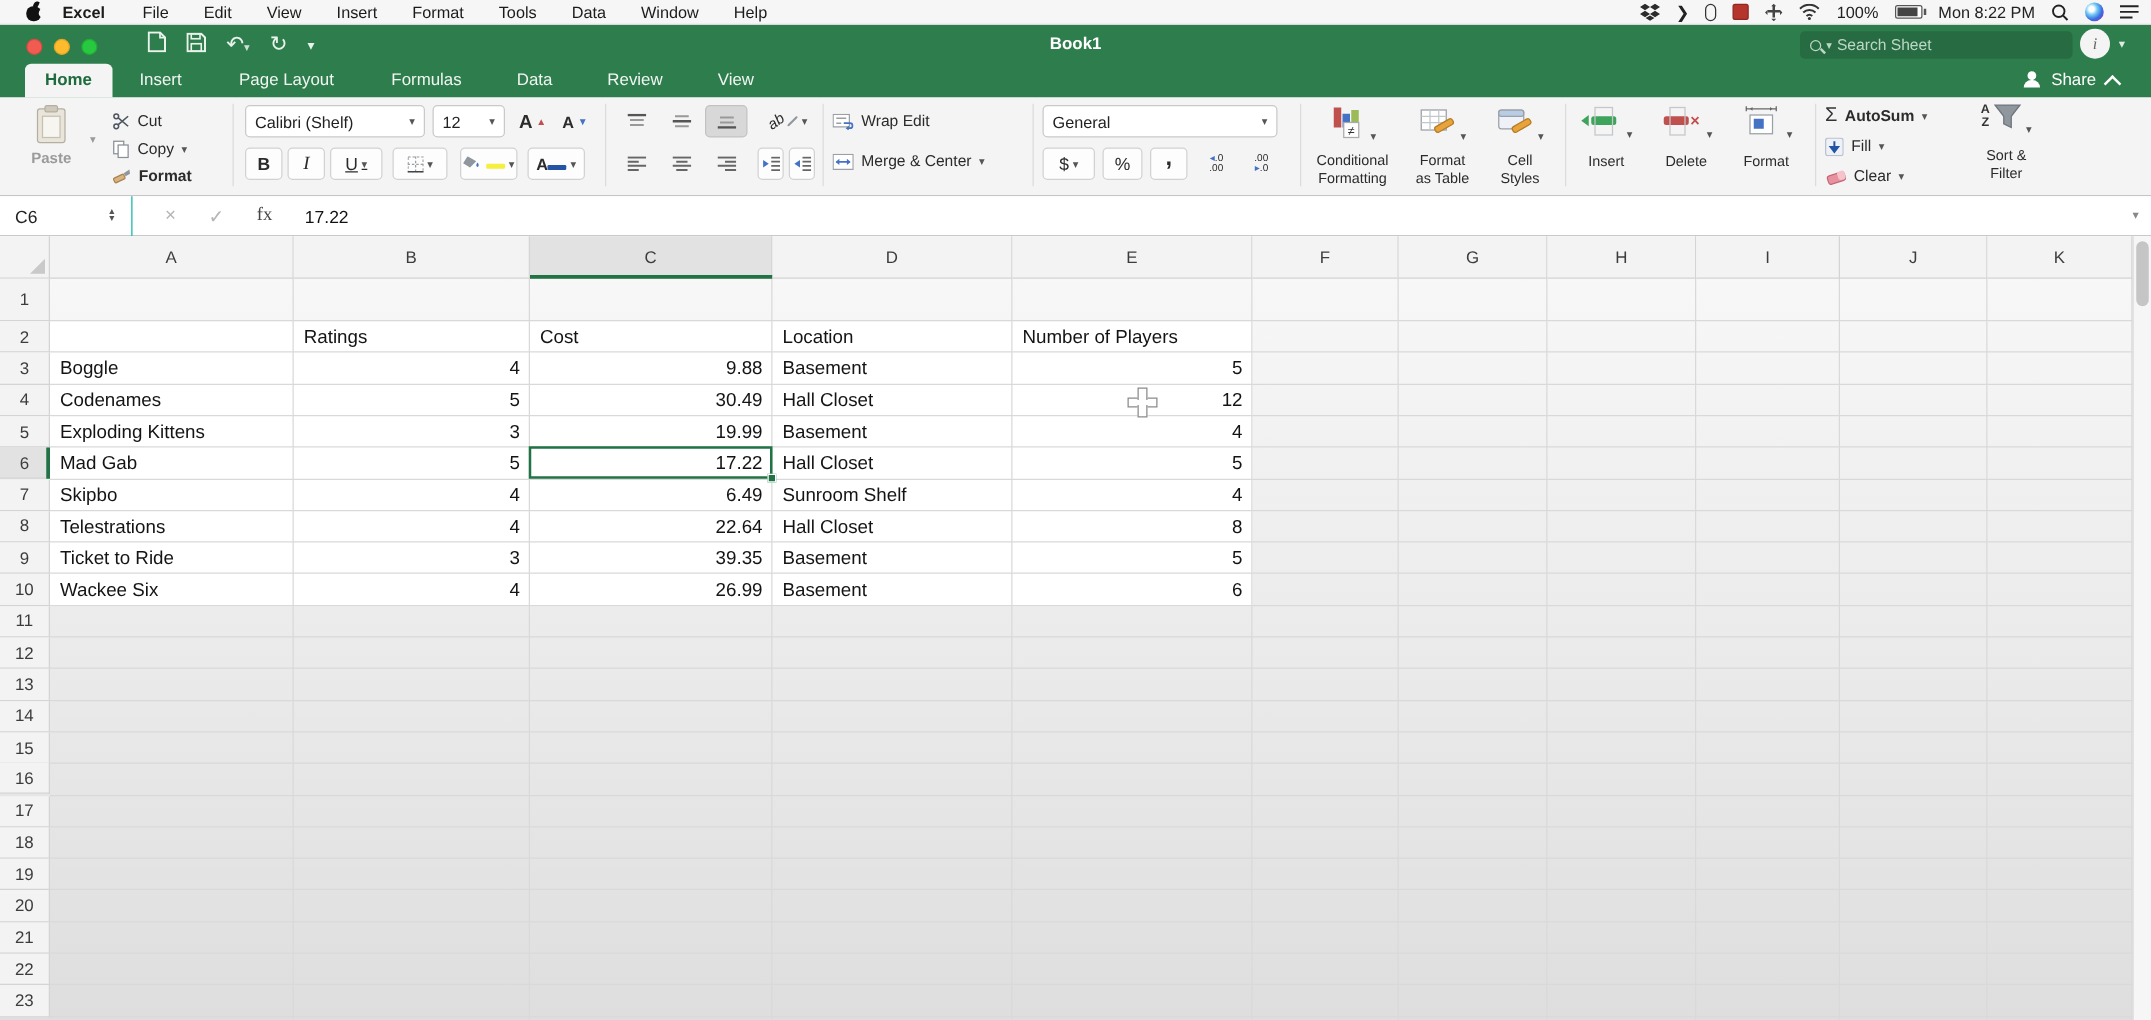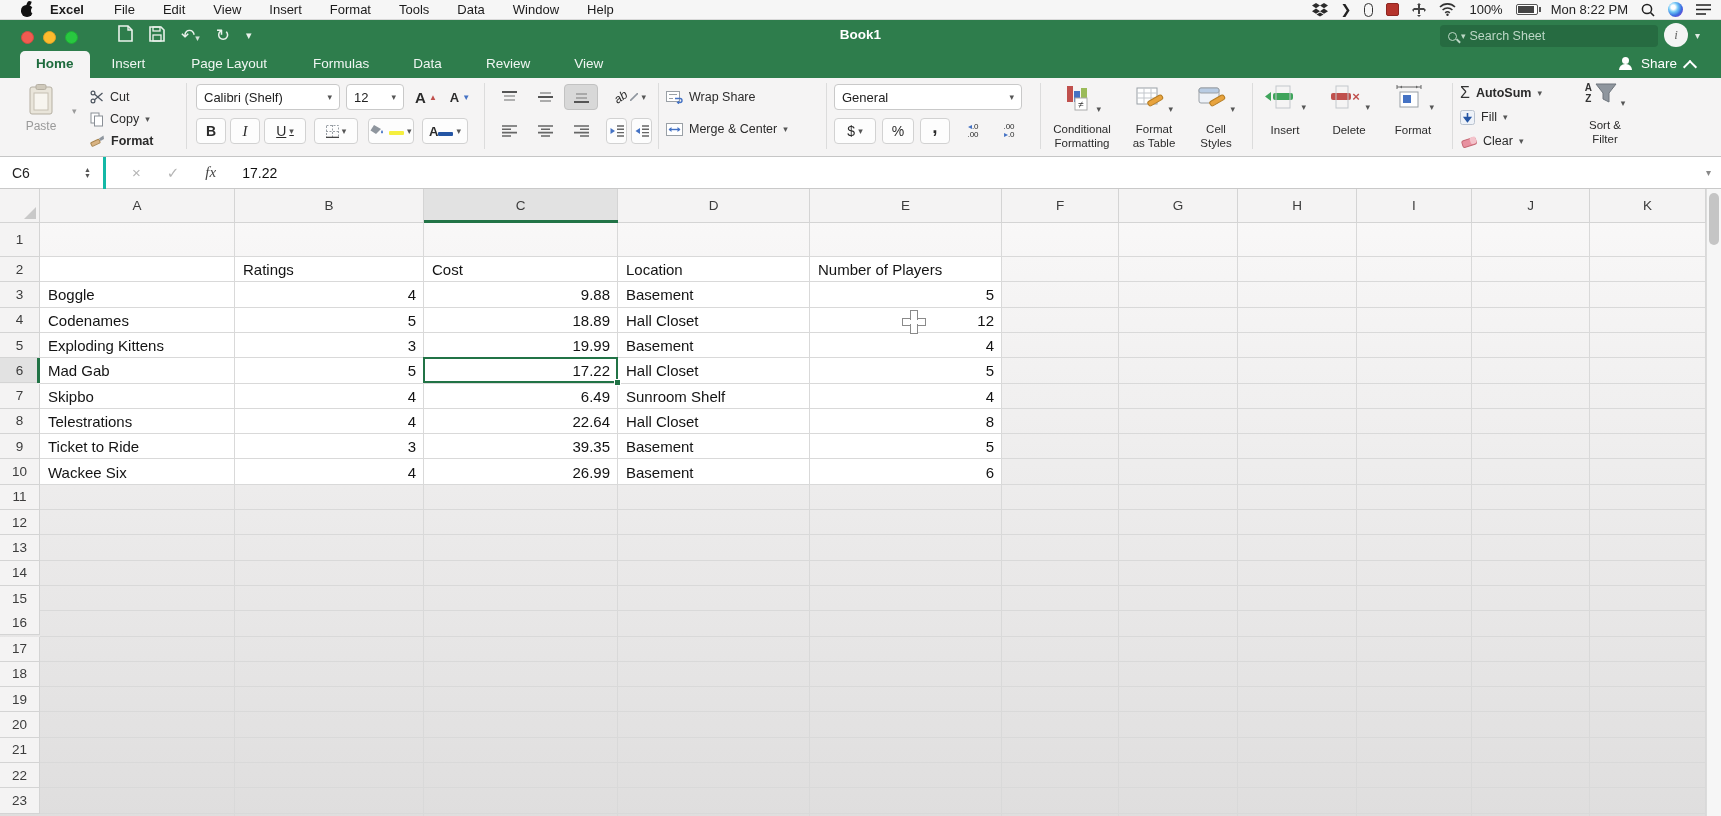--- a/index.html
+++ b/index.html
@@ -61,24 +61,24 @@
   .rbtn.flat { background:transparent; border-color:transparent; }
   .rbtn.selected { background:#d8d8d8; border-color:#c2c2c2; }
   .stackrow { position:absolute; display:flex; align-items:center; gap:6px; height:22px; }
   .biglbl { text-align:center; line-height:14px; font-size:12px; }
   .icolbl { position:absolute; text-align:center; }
   .icolbl .ic { margin:0 auto; }
   .ubar { display:inline-block; width:15px; height:4px; border-radius:1px; margin-top:1px; }
 
   
   #formulabar { position:absolute; left:0; top:157px; width:1721px; height:32px; background:#fff; border-bottom:1px solid #c9c9c9; display:flex; align-items:center; }
-  #namebox { width:106px; height:32px; border-right:3px solid #14b8a6; display:flex; align-items:center; padding:0 12px; font-size:14px; color:#222; }
+  #namebox { width:106px; height:32px; border-right:1px solid #14b8a6; display:flex; align-items:center; padding:0 12px; font-size:14px; color:#222; }
   #namebox .steppers { margin-left:auto; display:flex; flex-direction:column; font-size:7px; color:#555; line-height:6px; }
   .fbtn { color:#b5b5b5; font-size:15px; margin-left:26px; }
-  #fx { font-family:"Liberation Serif",serif; font-style:italic; color:#444; font-size:15px; margin-left:26px; }
+  #fx { font-family:"Liberation Serif",serif; color:#444; font-size:15px; margin-left:26px; }
   #fvalue { margin-left:26px; font-size:14px; color:#111; }
   #fb-expand { margin-left:auto; margin-right:10px; color:#888; font-size:10px; }
 
   
   #sheet { position:absolute; left:0; top:189px; width:1721px; height:627px;
            background:linear-gradient(180deg,#faf9f9 0,#f1f0f0 200px,#e8e7e7 420px,#dfdede 100%); }
   .colhdr, .rowhdr, #corner { position:absolute; background:#f4f3f3; border-right:1px solid #d4d4d4; border-bottom:1px solid #d4d4d4;
            display:flex; align-items:center; justify-content:center; font-size:13.5px; color:#3c3c3c; }
   .hl { background:#e2e2e2 !important; }
   .gline { position:absolute; background:#d9d9d9; }
@@ -197,21 +197,21 @@
   <div id="share-area">
     <span class="person"></span>
     <span>Share</span>
     <span class="chev-up"></span>
   </div>
 </div>
 
 <div id="ribbon">
 
   <div class="grp" style="left:6px; width:178px;">
-    <div class="abs" style="left:6px; top:6px; width:58px; height:68px; text-align:center;">
+    <div class="abs" style="left:6px; top:6px; width:58px; height:68px; text-align:center;font-weight:bold;">
       <svg width="26" height="32" viewBox="0 0 26 32">
           <rect x="2" y="3" width="22" height="27" rx="2" fill="#e9e5da" stroke="#b5afa2"></rect>
           <rect x="8" y="0.5" width="10" height="5" rx="1.5" fill="#cfc9bb" stroke="#b5afa2"></rect>
           <rect x="6" y="9" width="14" height="17" fill="#f7f5ef" stroke="#c6c0b2"></rect>
         </svg>
       <div class="biglbl" style="color:#9a9a9a;">Paste</div>
     </div>
     <span class="dd abs" style="left:66px; top:28px; color:#9a9a9a;">▾</span>
     <div class="stackrow" style="left:84px; top:8px;">
       <svg width="14" height="14" viewBox="0 0 14 14">
@@ -349,21 +349,21 @@
   <div class="rdiv" style="left:658px;"></div>
 
   <div class="grp" style="left:666px; width:158px;">
     <div class="stackrow" style="left:0; top:8px;">
       <svg width="17" height="13" viewBox="0 0 17 13">
           <rect x="0.5" y="0.5" width="13" height="10" fill="#fff" stroke="#9aa0a6"></rect>
           <path d="M3 3.5 H11 M3 7.5 H7" stroke="#9aa0a6" stroke-width="1.2"></path>
           <path d="M9 7.5 h5 q2 0 2 2 q0 2 -2 2 h-2" fill="none" stroke="#4472c4" stroke-width="1.4"></path>
           <path d="M13 9.5 l-2.5 2 l2.5 2 Z" fill="#4472c4"></path>
         </svg>
-      <span>Wrap Share</span>
+      <span>Wrap Edit</span>
     </div>
     <div class="stackrow" style="left:0; top:40px;">
       <svg width="17" height="13" viewBox="0 0 17 13">
           <rect x="0.5" y="0.5" width="16" height="12" fill="#fff" stroke="#9aa0a6"></rect>
           <path d="M3 6.5 H14" stroke="#4472c4" stroke-width="1.4"></path>
           <path d="M5.5 4 L2.5 6.5 L5.5 9 Z M11.5 4 L14.5 6.5 L11.5 9 Z" fill="#4472c4"></path>
         </svg>
       <span>Merge &amp; Center</span>
         <span class="dd">▾</span>
     </div>
@@ -696,21 +696,21 @@
     <div class="cellt r" style="left: 818px; top: 93.3px; width: 176px; height: 25.3px; position: absolute;">
       <span>5</span>
     </div>
     <div class="cellt" style="left: 48px; top: 118.6px; width: 179px; height: 25.3px; position: absolute;">
       <span>Codenames</span>
     </div>
     <div class="cellt r" style="left: 243px; top: 118.6px; width: 173px; height: 25.3px; position: absolute;">
       <span>5</span>
     </div>
     <div class="cellt r" style="left: 432px; top: 118.6px; width: 178px; height: 25.3px; position: absolute;">
-      <span>18.89</span>
+      <span>30.49</span>
     </div>
     <div class="cellt" style="left: 626px; top: 118.6px; width: 176px; height: 25.3px; position: absolute;">
       <span>Hall Closet</span>
     </div>
     <div class="cellt r" style="left: 818px; top: 118.6px; width: 176px; height: 25.3px; position: absolute;">
       <span>12</span>
     </div>
     <div class="cellt" style="left: 48px; top: 143.9px; width: 179px; height: 25.3px; position: absolute;">
       <span>Exploding Kittens</span>
     </div>

